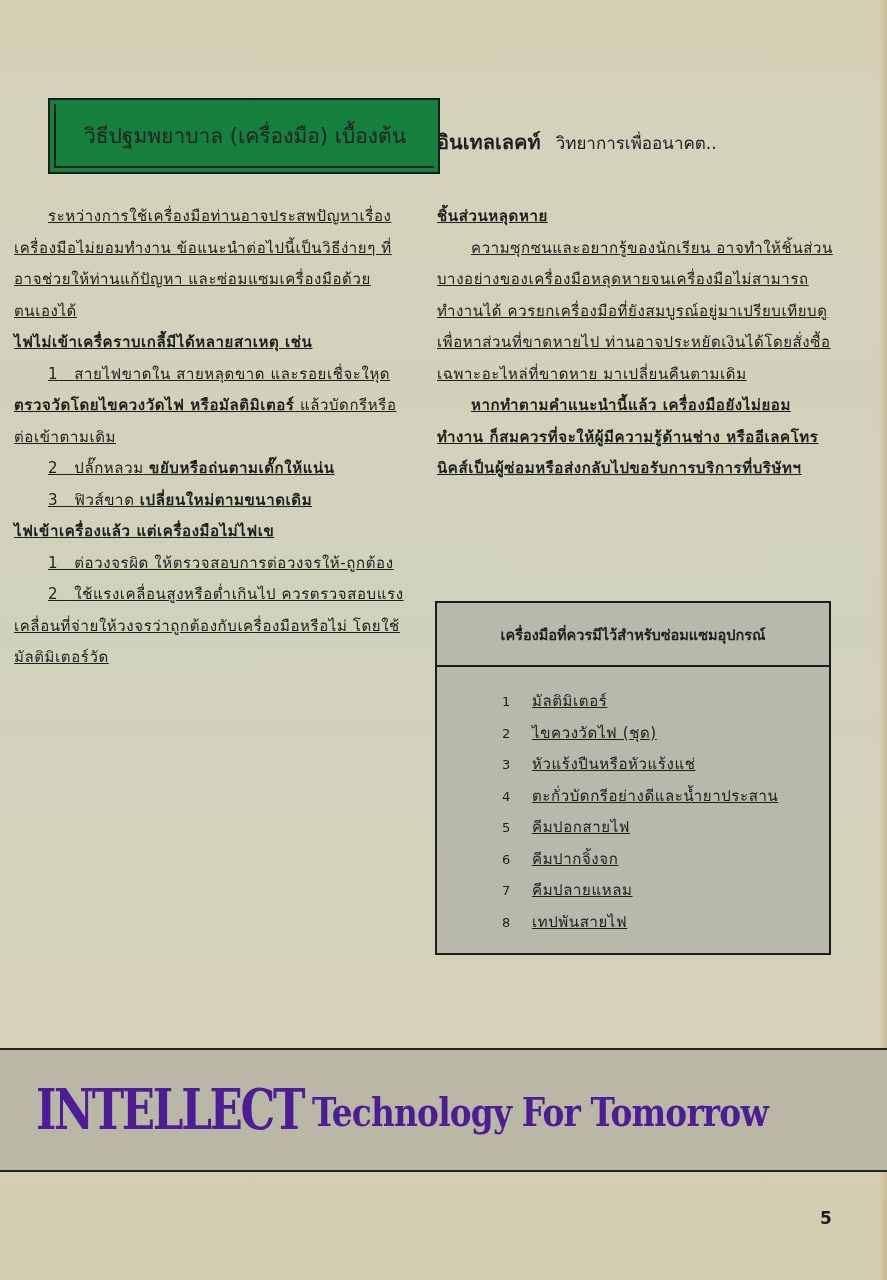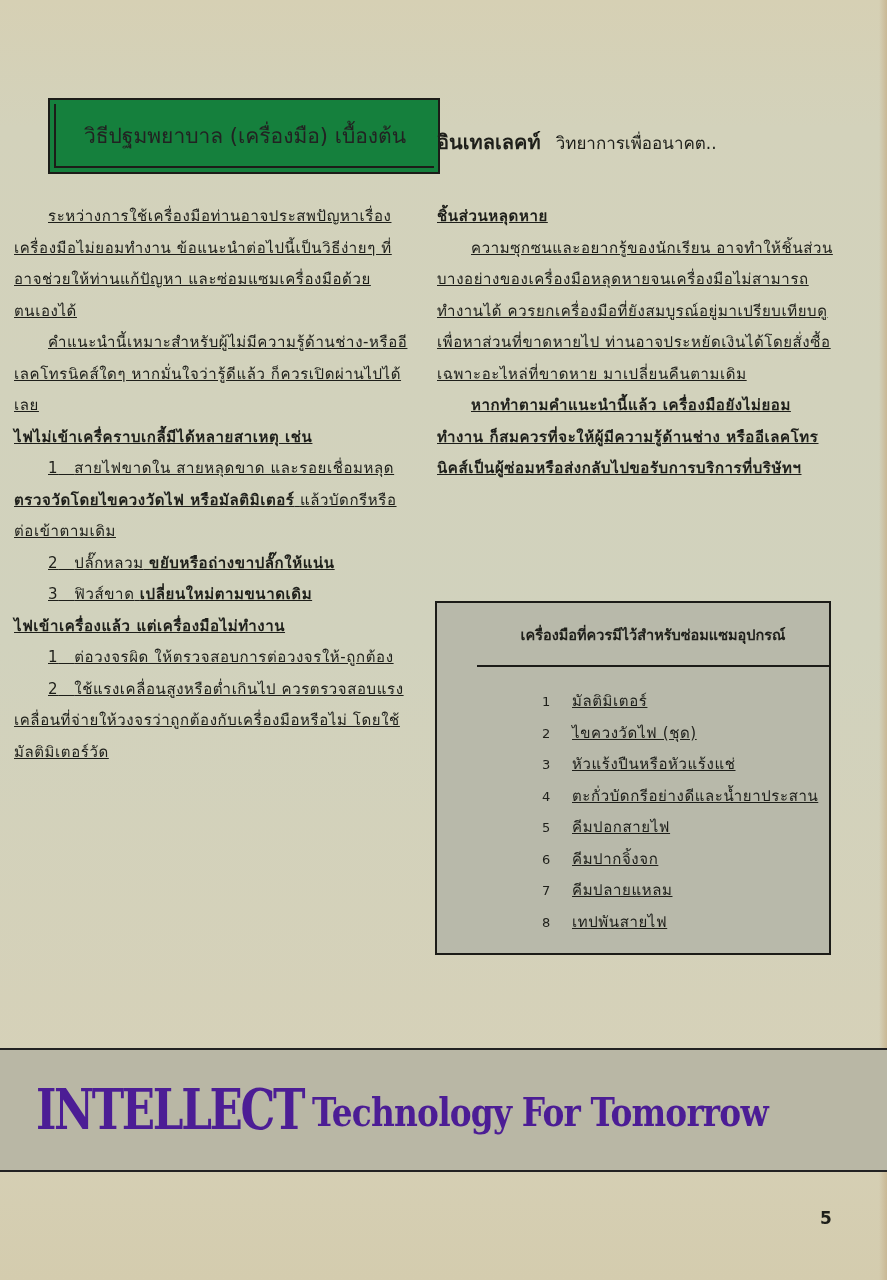--- a/index.html
+++ b/index.html
@@ -30,21 +30,21 @@
 
   .col { position:absolute; font-size:15px; line-height:31.5px; letter-spacing:0.6px; }
   .col.left { left:14px; top:201px; width:398px; }
   .col.right { left:437px; top:201px; width:398px; }
   .col p { margin:0;text-decoration:underline; }
   .ind { text-indent:34px; }
   .b { font-weight:bold; }
 
   .tools-box {
     position:absolute; left:435px; top:601px; width:396px; height:354px;
-    border:2px solid #1c1c18; box-sizing:border-box; background:#b8b9aa;padding-left:40px;
+    border:2px solid #1c1c18; box-sizing:border-box; background:#b8b9aa;
   }
   .tools-head {
     height:62px; border-bottom:2px solid #1c1c18; display:flex; align-items:center; justify-content:center;
     font-weight:bold; font-size:14.5px;
   }
   .tools-list { list-style:none; margin:5px; padding:14px 0 0 60px;text-decoration:underline; }
   .tools-list li { height:31.5px; line-height:31.5px; font-size:15px; letter-spacing:0.6px; }
   .tools-list .num { display:inline-block; width:30px; font-size:13px; }
 
   .banner {
@@ -69,41 +69,40 @@
   <div class="inner">วิธีปฐมพยาบาล (เครื่องมือ) เบื้องต้น</div>
 </div>
 
 <div class="brand-head">
   <span class="b1">อินเทลเลคท์</span>
   <span class="b2">วิทยาการเพื่ออนาคต..</span>
 </div>
 
 <div class="col left">
   <p class="ind">ระหว่างการใช้เครื่องมือท่านอาจประสพปัญหาเรื่องเครื่องมือไม่ยอมทำงาน ข้อแนะนำต่อไปนี้เป็นวิธีง่ายๆ ที่อาจช่วยให้ท่านแก้ปัญหา และซ่อมแซมเครื่องมือด้วยตนเองได้</p>
-  <p class="ind">คำแนะนำนี้เหมาะสำหรับผู้ไม่มีความรู้ด้านช่าง-หรืออีเลคโทรนิคส์ใดๆ หากมั่นใจว่ารู้ดีแล้ว ก็ควรเปิดผ่านไปได้เลย</p>
   <p class="b">ไฟไม่เข้าเครื่คราบเกลี้มีได้หลายสาเหตุ เช่น</p>
 
   <p class="ind">
     <span>1</span>&nbsp;&nbsp;
-    <span>สายไฟขาดใน สายหลุดขาด และรอยเชื่อมหลุด</span>
+    <span>สายไฟขาดใน สายหลุดขาด และรอยเชื่จะใหุด</span>
     <span class="b">ตรวจวัดโดยไขควงวัดไฟ หรือมัลติมิเตอร์</span>
     <span>แล้วบัดกรีหรือต่อเข้าตามเดิม</span>
   </p>
   <p class="ind">
     <span>2</span>&nbsp;&nbsp;
     <span>ปลั๊กหลวม</span>
-    <span class="b">ขยับหรือถ่างขาปลั๊กให้แน่น</span>
+    <span class="b">ขยับหรือถ่นตามเดั๊กให้แน่น</span>
   </p>
   <p class="ind">
     <span>3</span>&nbsp;&nbsp;
     <span>ฟิวส์ขาด</span>
     <span class="b">เปลี่ยนใหม่ตามขนาดเดิม</span>
   </p>
 
-  <p class="b">ไฟเข้าเครื่องแล้ว แต่เครื่องมือไม่ทำงาน</p>
+  <p class="b">ไฟเข้าเครื่องแล้ว แต่เครื่องมือไม่ไฟเข</p>
   <p class="ind">
     <span>1</span>&nbsp;&nbsp;
     <span>ต่อวงจรผิด ให้ตรวจสอบการต่อวงจรให้-ถูกต้อง</span>
   </p>
   <p class="ind">
     <span>2</span>&nbsp;&nbsp;
     <span>ใช้แรงเคลื่อนสูงหรือต่ำเกินไป ควรตรวจสอบแรงเคลื่อนที่จ่ายให้วงจรว่าถูกต้องกับเครื่องมือหรือไม่ โดยใช้มัลติมิเตอร์วัด</span>
   </p>
 </div>
 

